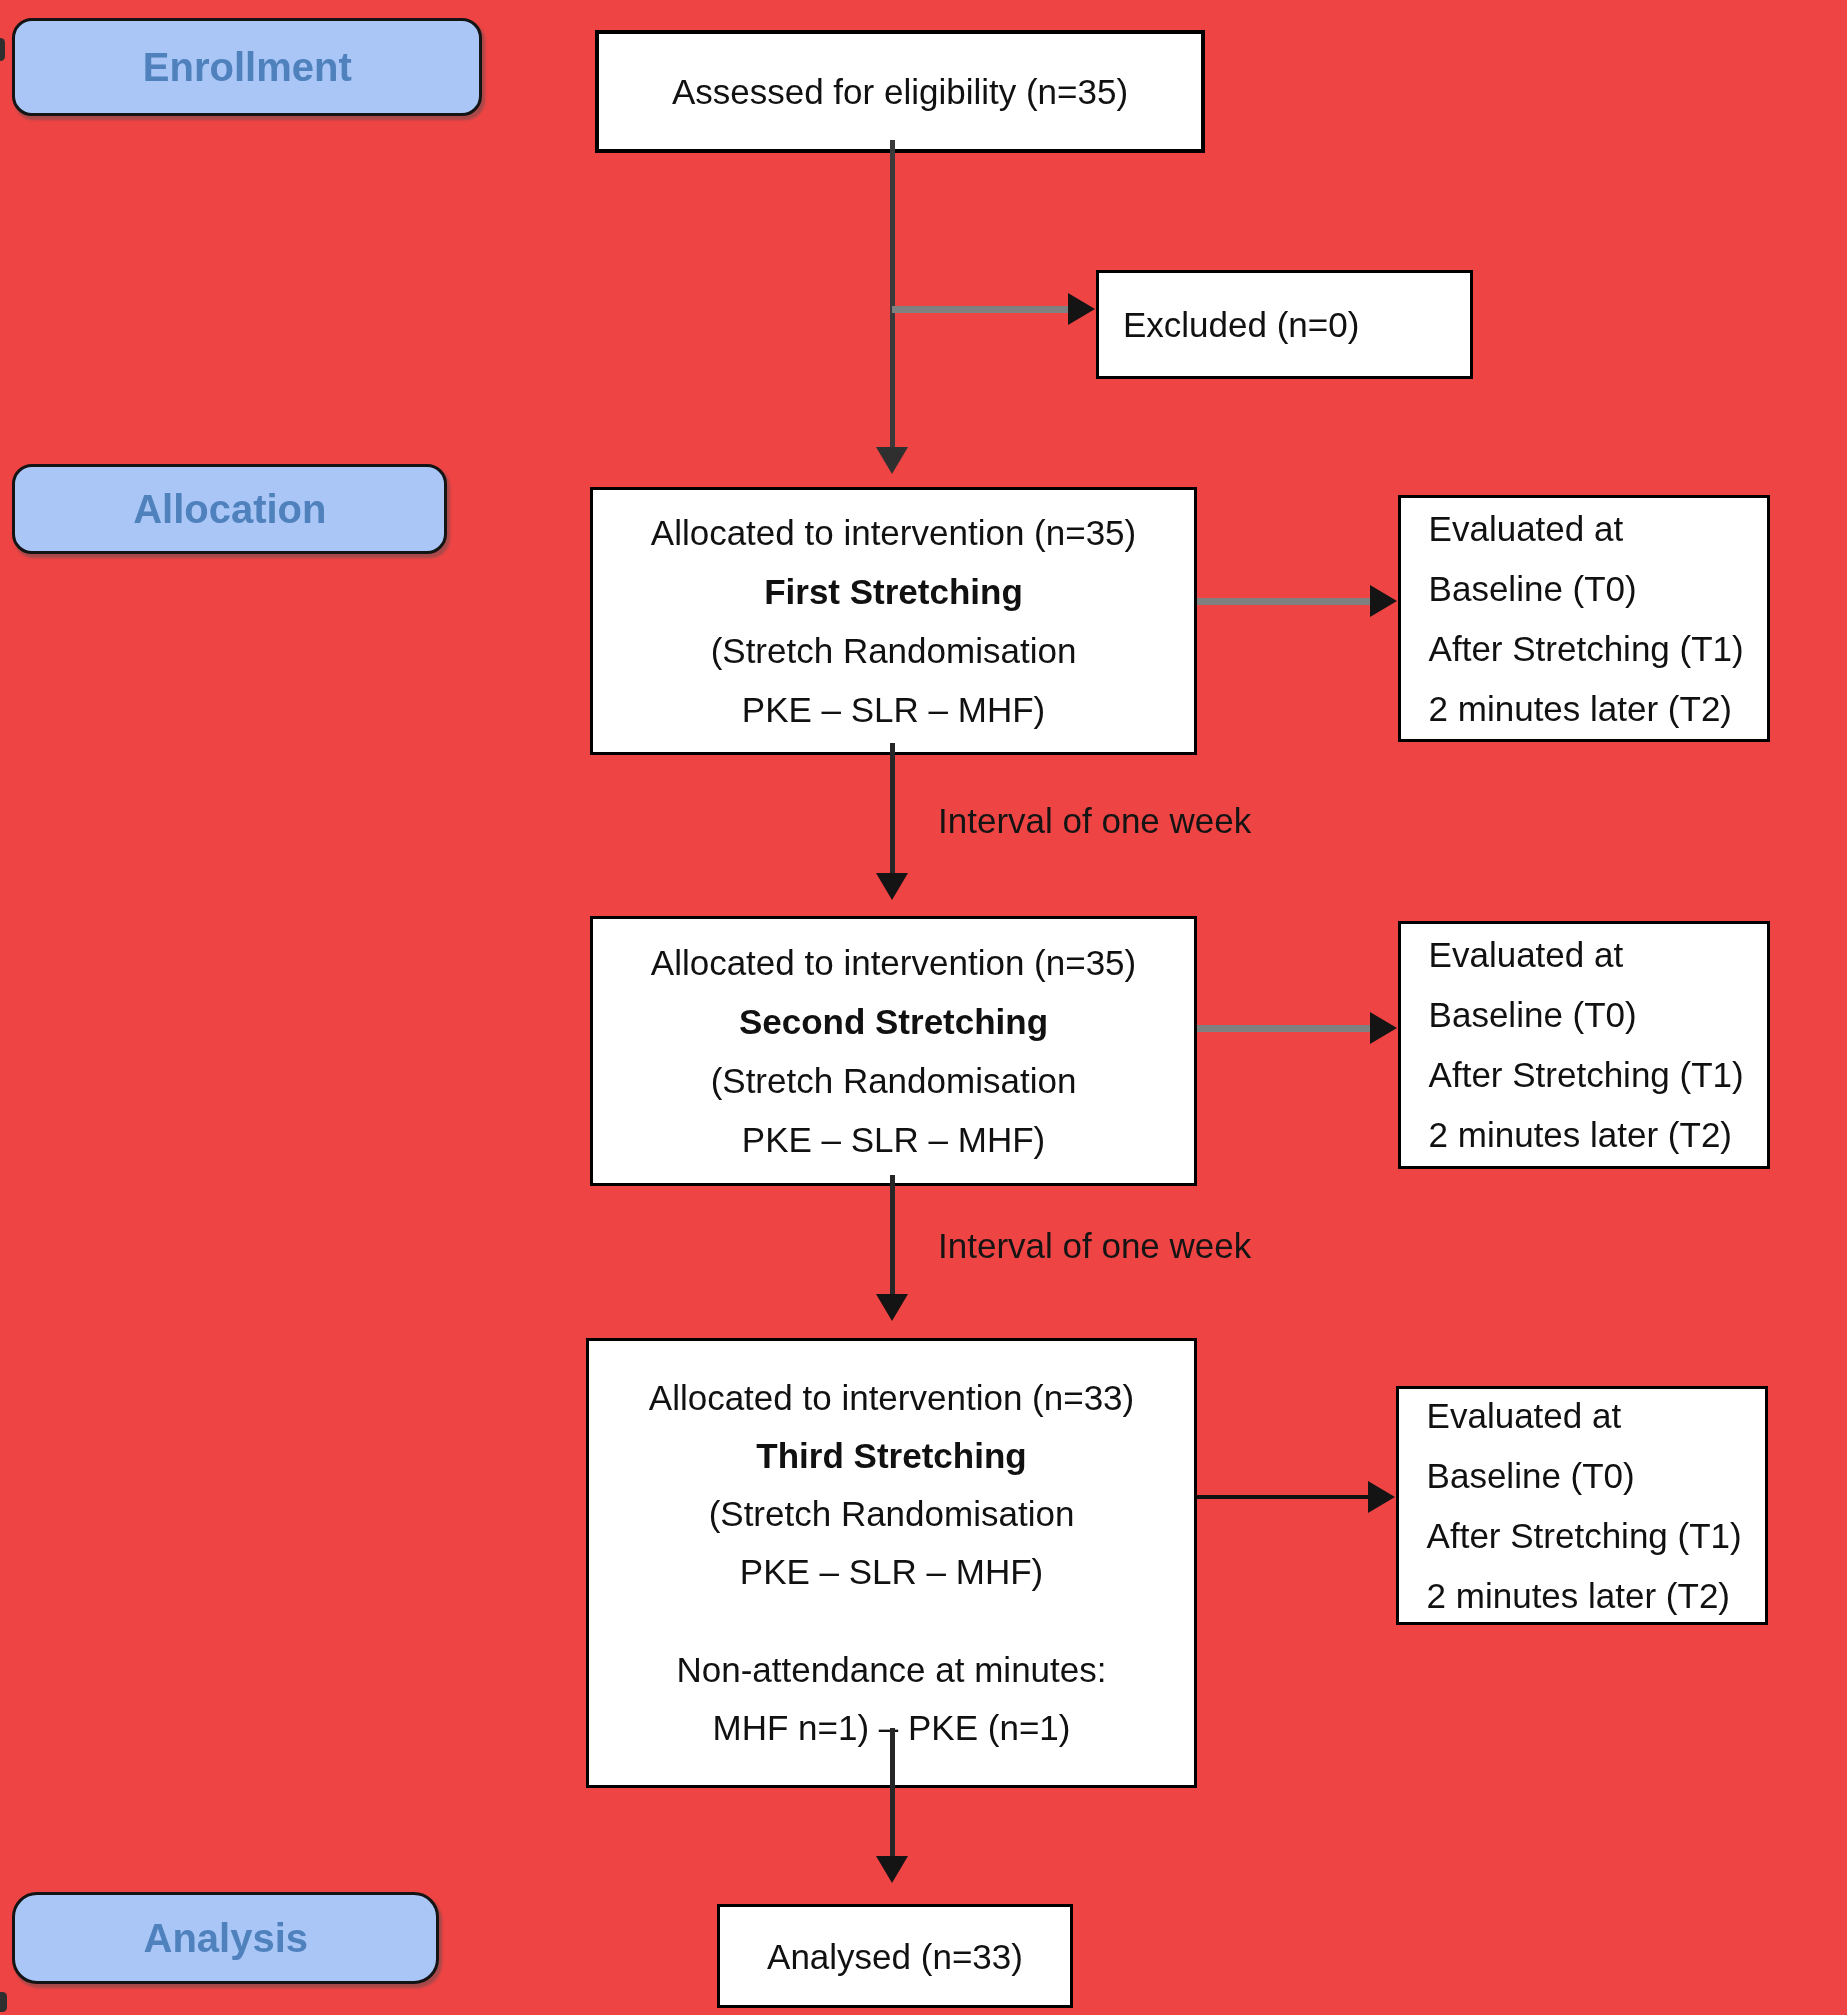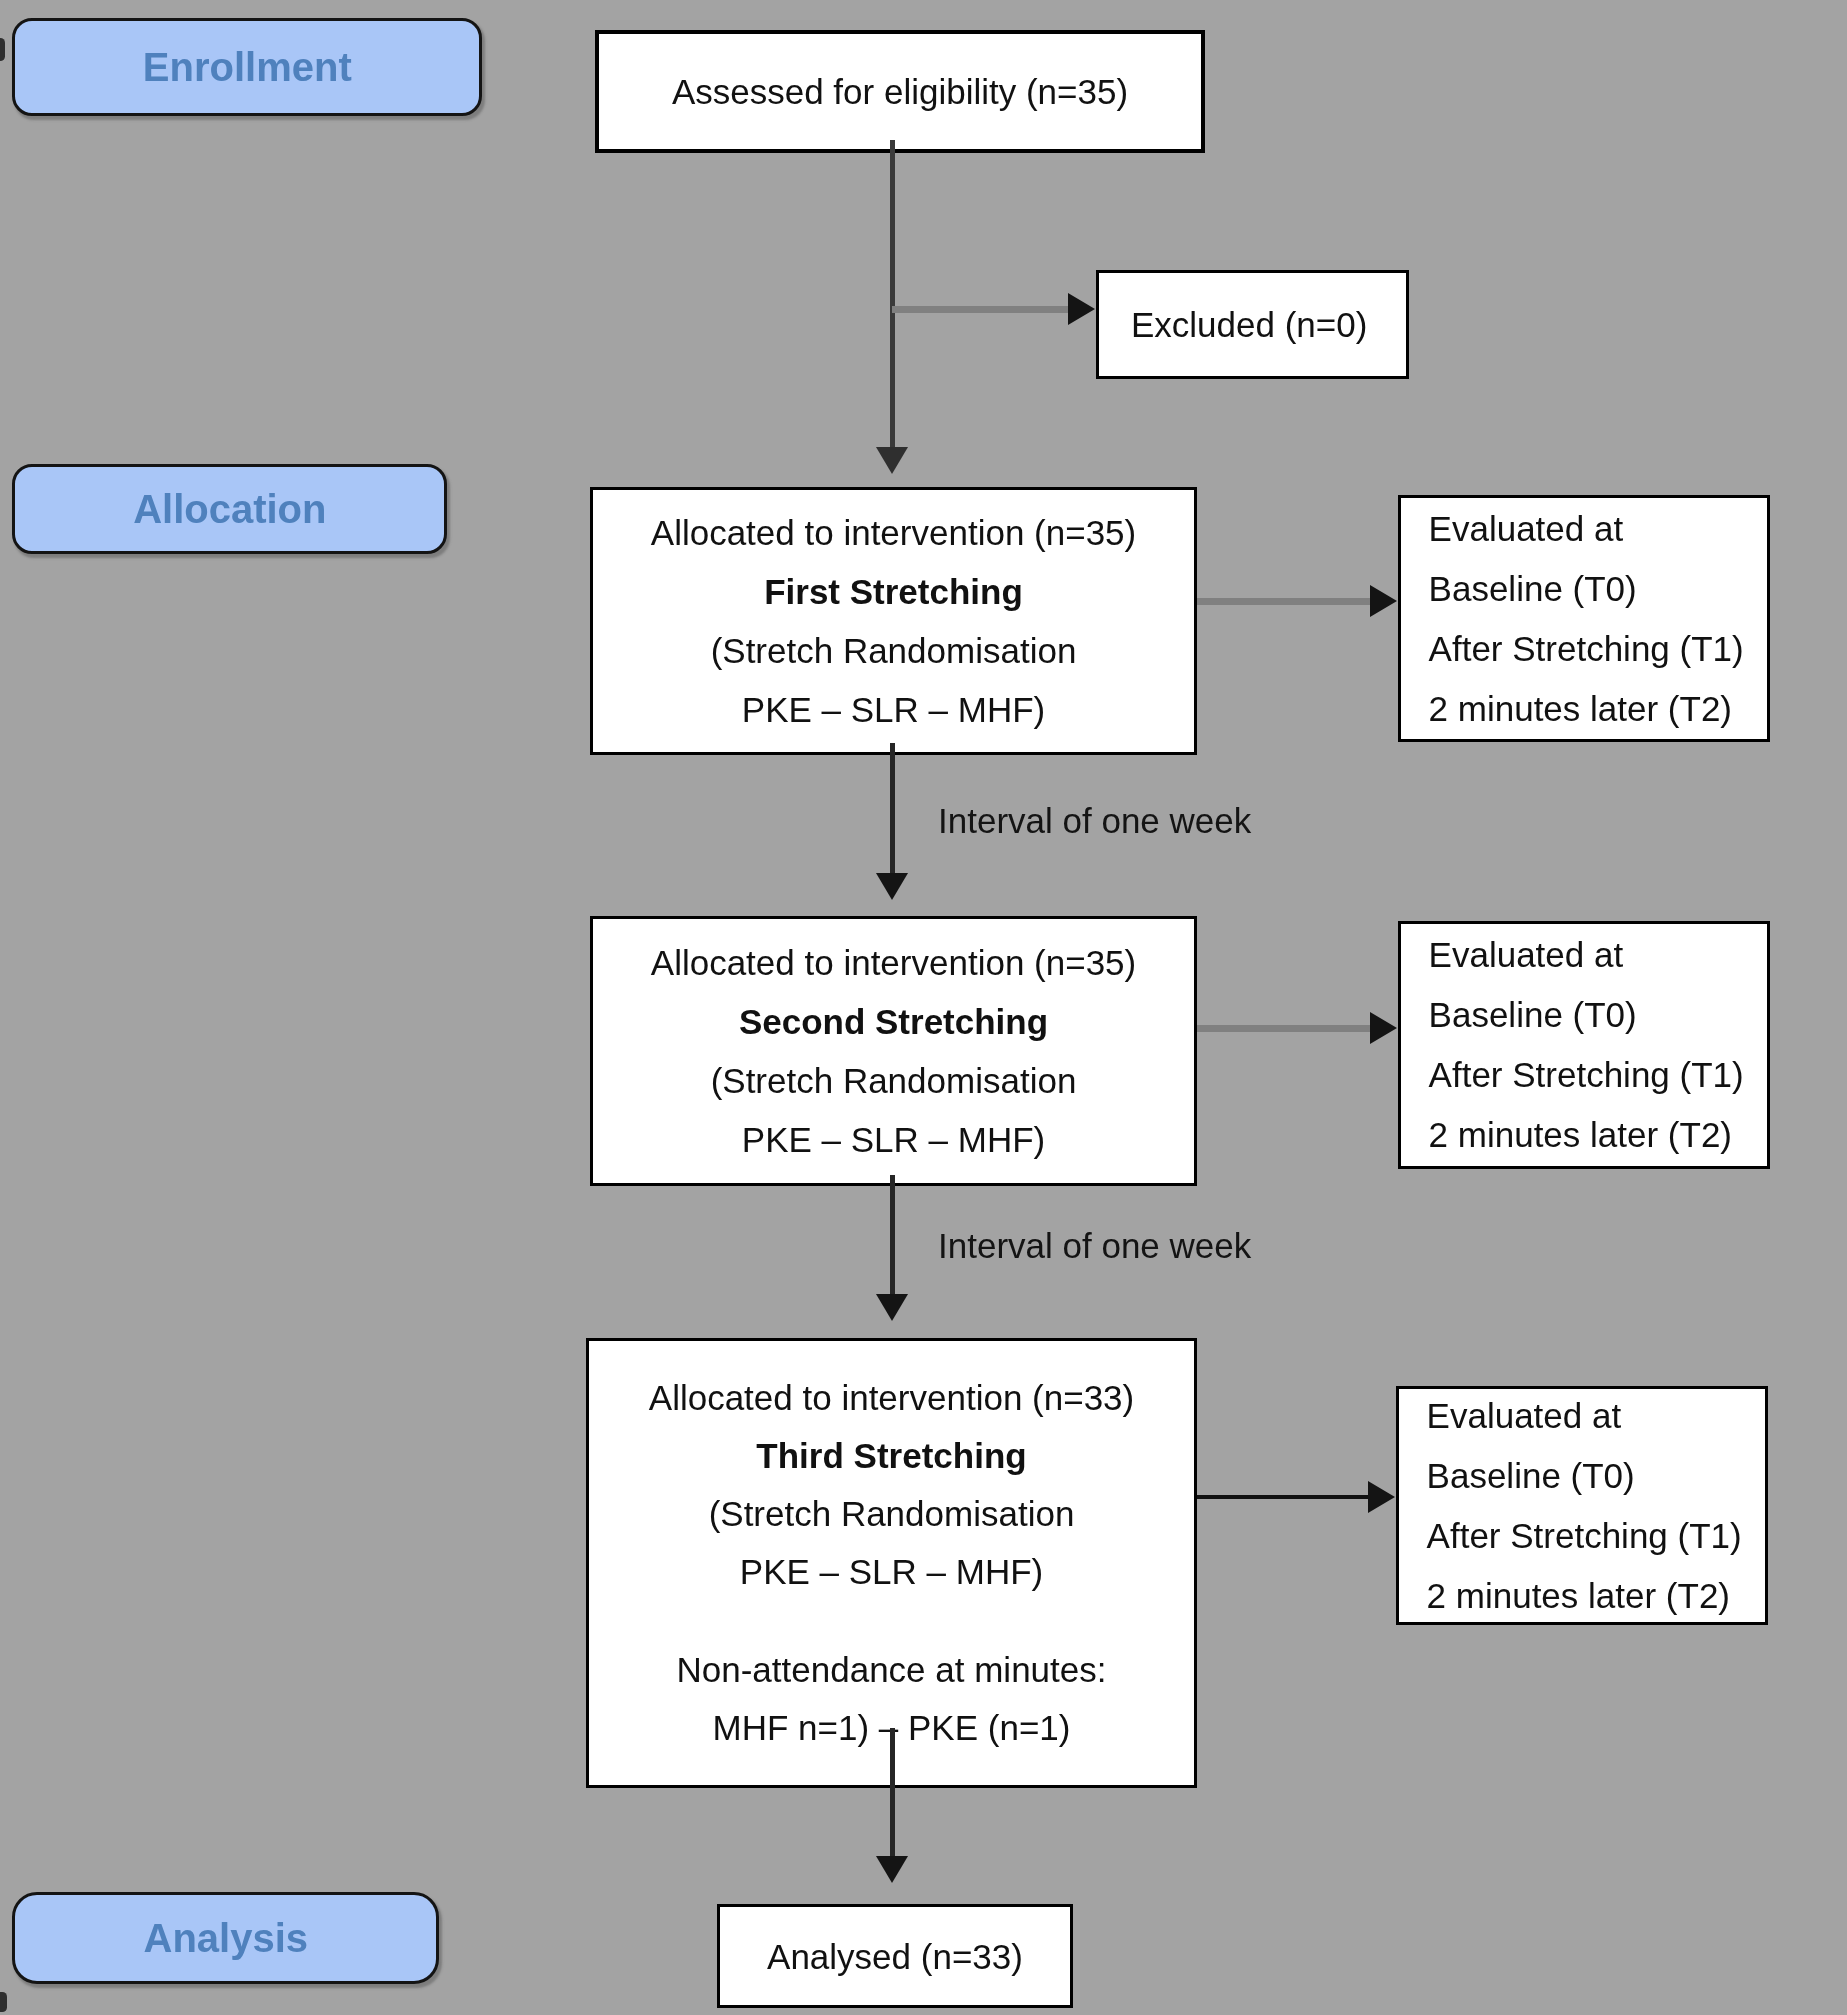--- a/index.html
+++ b/index.html
@@ -3,21 +3,21 @@
 <meta charset="utf-8">
 <style>
   * { margin: 0; padding: 0; box-sizing: border-box; }
   html, body { background: #ffffff; }
   body { font-family: "Liberation Sans", "DejaVu Sans", sans-serif; }
 
   .canvas {
     position: relative;
     width: 1847px;
     height: 2015px;
-    background: #a3a3a3;
+    background: #ef4444;
     overflow: hidden;
     --stage-fill: #a9c6f7;
     --stage-text: #4f81bd;
   }
 
   
   .stage {
     position: absolute;
     background: var(--stage-fill);
     border: 3.1px solid #141414;
@@ -44,21 +44,21 @@
     justify-content: center;
     font-size: 35px;
     color: #111111;
     margin-top: 12px;
   }
   .box.center { align-items: center; text-align: center; }
   .bline { line-height: 59px; white-space: nowrap; }
   .bold  { font-weight: bold; }
 
   #box-assessed { left: 595px;  top: 17.6px;   width: 610px; height: 123px; border-width: 4.6px; }
-  #box-excluded { left: 1096px; top: 258px;  width: 313px; height: 109px; padding-left: 32px; }
+  #box-excluded { left: 1096px; top: 258px;  width: 377px; height: 109px; padding-left: 24px; }
   #box-alloc1   { left: 590px;  top: 475px;  width: 607px; height: 268px; }
   #box-alloc2   { left: 590px;  top: 904px; width: 607px; height: 270px; }
   #box-alloc3   { left: 586px;  top: 1326px; width: 611px; height: 450px; }
   #box-alloc3 .bline { line-height: 58px; }
   #box-alloc3 .gap   { margin-top: 40px; }
   .evalbox { left: 1398px; width: 372px; padding-left: 27.6px; }
   .evalbox .bline { line-height: 60px; }
   #box-eval1 { top: 483px;  height: 247px; }
   #box-eval2 { top: 909px; height: 248px; }
   #box-eval3 { left: 1396px; top: 1374px; height: 239px; }

